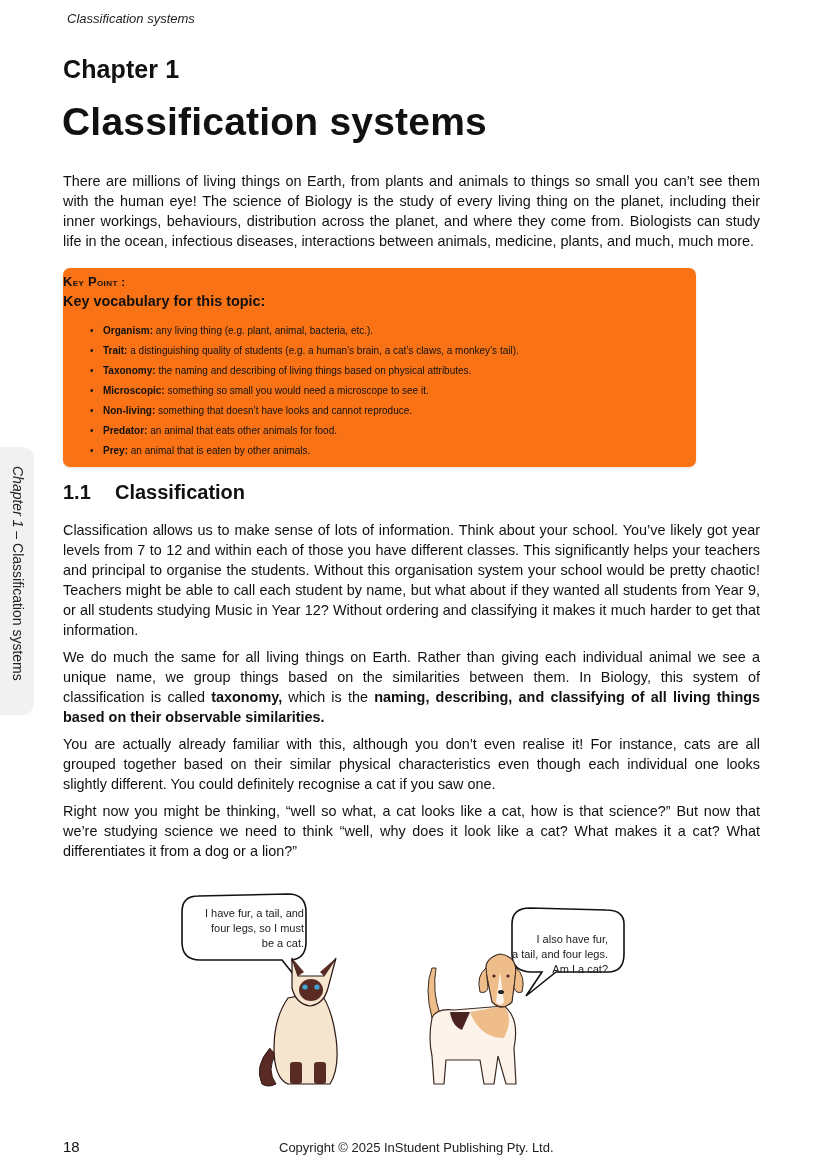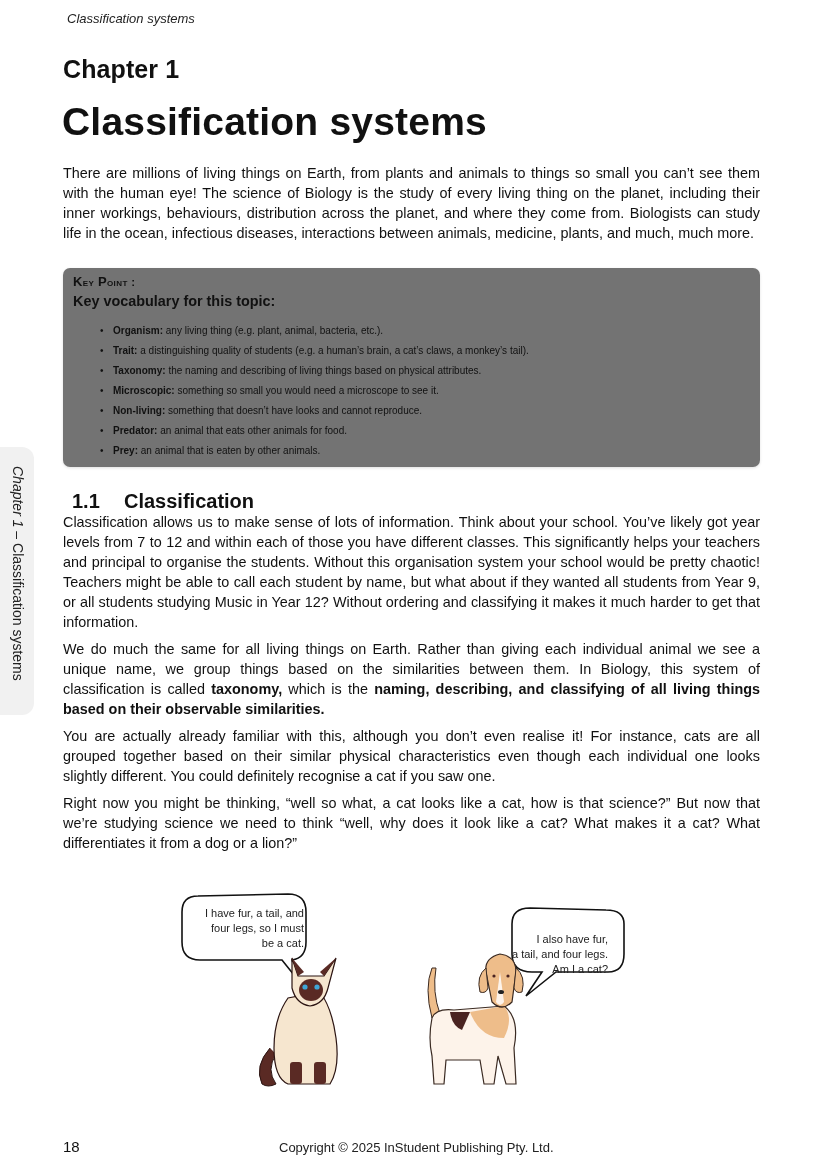--- a/index.html
+++ b/index.html
@@ -14,29 +14,29 @@
   .chapter-label {
     position: absolute; left: 63px; top: 55px;
     font-size: 25px; font-weight: bold; color: #111; letter-spacing: 0.1px;
   }
   .chapter-title {
     position: absolute; left: 62px; top: 100px;
     font-size: 39px; font-weight: bold; color: #111; letter-spacing: 0.2px;
   }
   .content {
     position: absolute; left: 63px; width: 697px;
-    font-size: 14.4px; line-height: 20px; text-align: justify;
+    font-size: 14.4px; line-height: 20px; text-align: justify; margin-top: 8px;
   }
   .intro { top: 163px; }
   .para { margin: 0 0 7px 0; }
   .keypoint {
-    position: absolute; left: 63px; top: 268px; width: 697px; height: 199px;
-    background: #737373; border-radius: 7px;
+    position: absolute; left: 63px; top: 268px; width: 633px; height: 199px;
+    background: #f97316; border-radius: 7px;
     box-shadow: 0 1px 3px rgba(0,0,0,0.12);
-    box-sizing: border-box; padding: 6px 10px;
+    box-sizing: border-box; padding: 6px 0;
   }
   .kp-title {
     font-size: 11.5px; font-weight: bold; font-variant: small-caps;
     letter-spacing: 0.4px; line-height: 16px; color: #111;
   }
   .kp-title .big { font-size: 13px; }
   .kp-intro { font-size: 14.4px; line-height: 20px; margin-top: 1px; font-weight: bold; }
   .kp-list { list-style: none; margin: 10px 0 0 0; padding: 0 0 0 27px; }
   .kp-list li { font-size: 10px; line-height: 20px; position: relative; padding-left: 13px; }
   .kp-list li::before { content: "•"; position: absolute; left: 0; top: 0; }
@@ -88,21 +88,21 @@
     <li><b>Organism:</b><span> any living thing (e.g. plant, animal, bacteria, etc.).</span></li>
     <li><b>Trait:</b><span> a distinguishing quality of students (e.g. a human’s brain, a cat’s claws, a monkey’s tail).</span></li>
     <li><b>Taxonomy:</b><span> the naming and describing of living things based on physical attributes.</span></li>
     <li><b>Microscopic:</b><span> something so small you would need a microscope to see it.</span></li>
     <li><b>Non-living:</b><span> something that doesn’t have looks and cannot reproduce.</span></li>
     <li><b>Predator:</b><span> an animal that eats other animals for food.</span></li>
     <li><b>Prey:</b><span> an animal that is eaten by other animals.</span></li>
   </ul>
 </div>
 
-<h2 class="section-heading" style="margin:9px"><span class="num">1.1</span><span>Classification</span></h2>
+<h2 class="section-heading" style="margin:0"><span class="num">1.1</span><span>Classification</span></h2>
 
 <div class="content body2">
   <p class="para">Classification allows us to make sense of lots of information.  Think about your school.  You’ve likely got year levels from 7 to 12 and within each of those you have different classes.  This significantly helps your teachers and principal to organise the students.  Without this organisation system your school would be pretty chaotic!  Teachers might be able to call each student by name, but what about if they wanted all students from Year 9, or all students studying Music in Year 12? Without ordering and classifying it makes it much harder to get that information.</p>
   <p class="para"><span>We do much the same for all living things on Earth.  Rather than giving each individual animal we see a unique name, we group things based on the similarities between them.  In Biology, this system of classification is called </span><b>taxonomy,</b><span> which is the </span><b>naming, describing, and classifying of all living things based on their observable similarities.</b></p>
   <p class="para">You are actually already familiar with this, although you don’t even realise it!  For instance, cats are all grouped together based on their similar physical characteristics even though each individual one looks slightly different. You could definitely recognise a cat if you saw one.</p>
   <p class="para">Right now you might be thinking, “well so what, a cat looks like a cat, how is that science?”  But now that we’re studying science we need to think “well, why does it look like a cat?  What makes it a cat?  What differentiates it from a dog or a lion?”</p>
 </div>
 
 <div class="side-tab"></div>
 <div class="side-tab-text"><i>Chapter 1</i><span> – </span><span>Classification systems</span></div>

